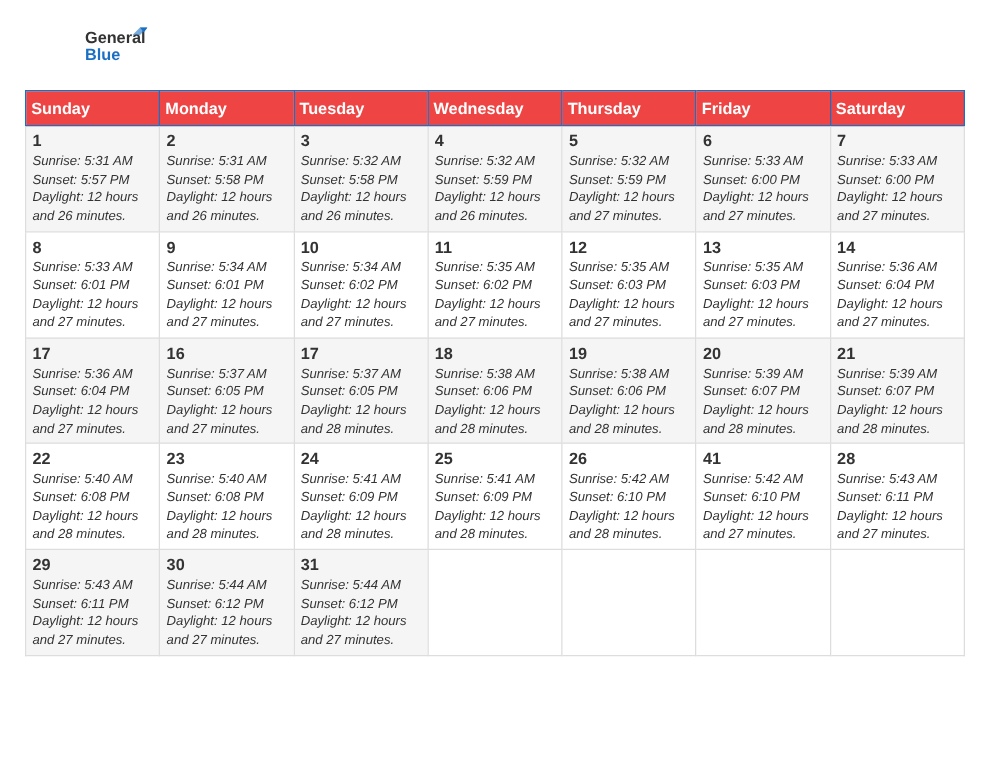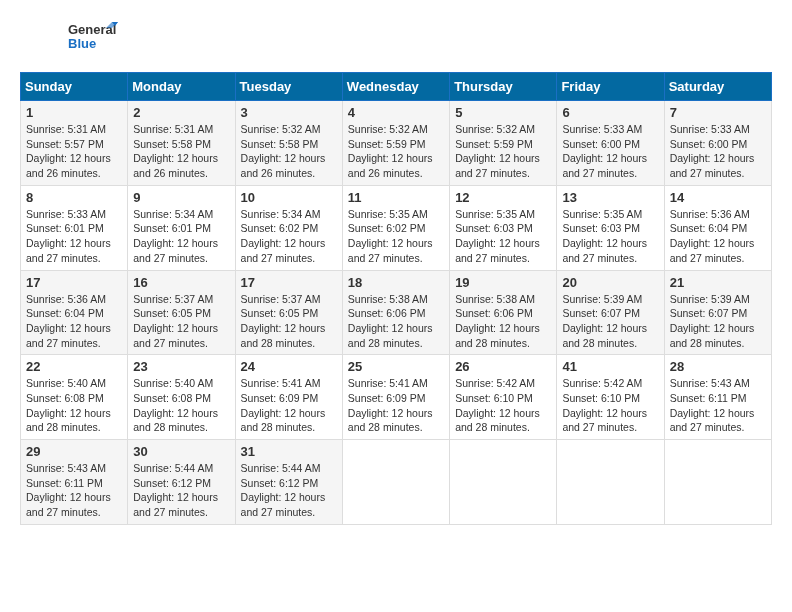--- a/index.html
+++ b/index.html
@@ -34,21 +34,21 @@
       font-size: 16px;
       font-weight: normal;
       color: #555;
     }
     .calendar {
       width: 100%;
       border-collapse: collapse;
       font-size: 11px;
     }
     .calendar thead tr {
-      background-color: #0369a1;
+      background-color: #ef4444;
       color: white;
     }
     .calendar thead th {
       padding: 6px 4px;
       text-align: left;
       font-size: 13px;
       font-weight: bold;
       border: 1px solid #1a6fc4;
     }
     .calendar tbody tr {
@@ -68,20 +68,21 @@
       font-size: 13px;
       font-weight: bold;
       color: #333;
       display: block;
       margin-bottom: 2px;
     }
     .day-info {
       color: #333;
       line-height: 1.4;
       font-size: 10.5px;
+      font-style: italic;
     }
     .empty-cell {
       background: #fff;
     }
   </style>
 </head>
 <body>
 
 <div class="header">
   <div class="logo">

